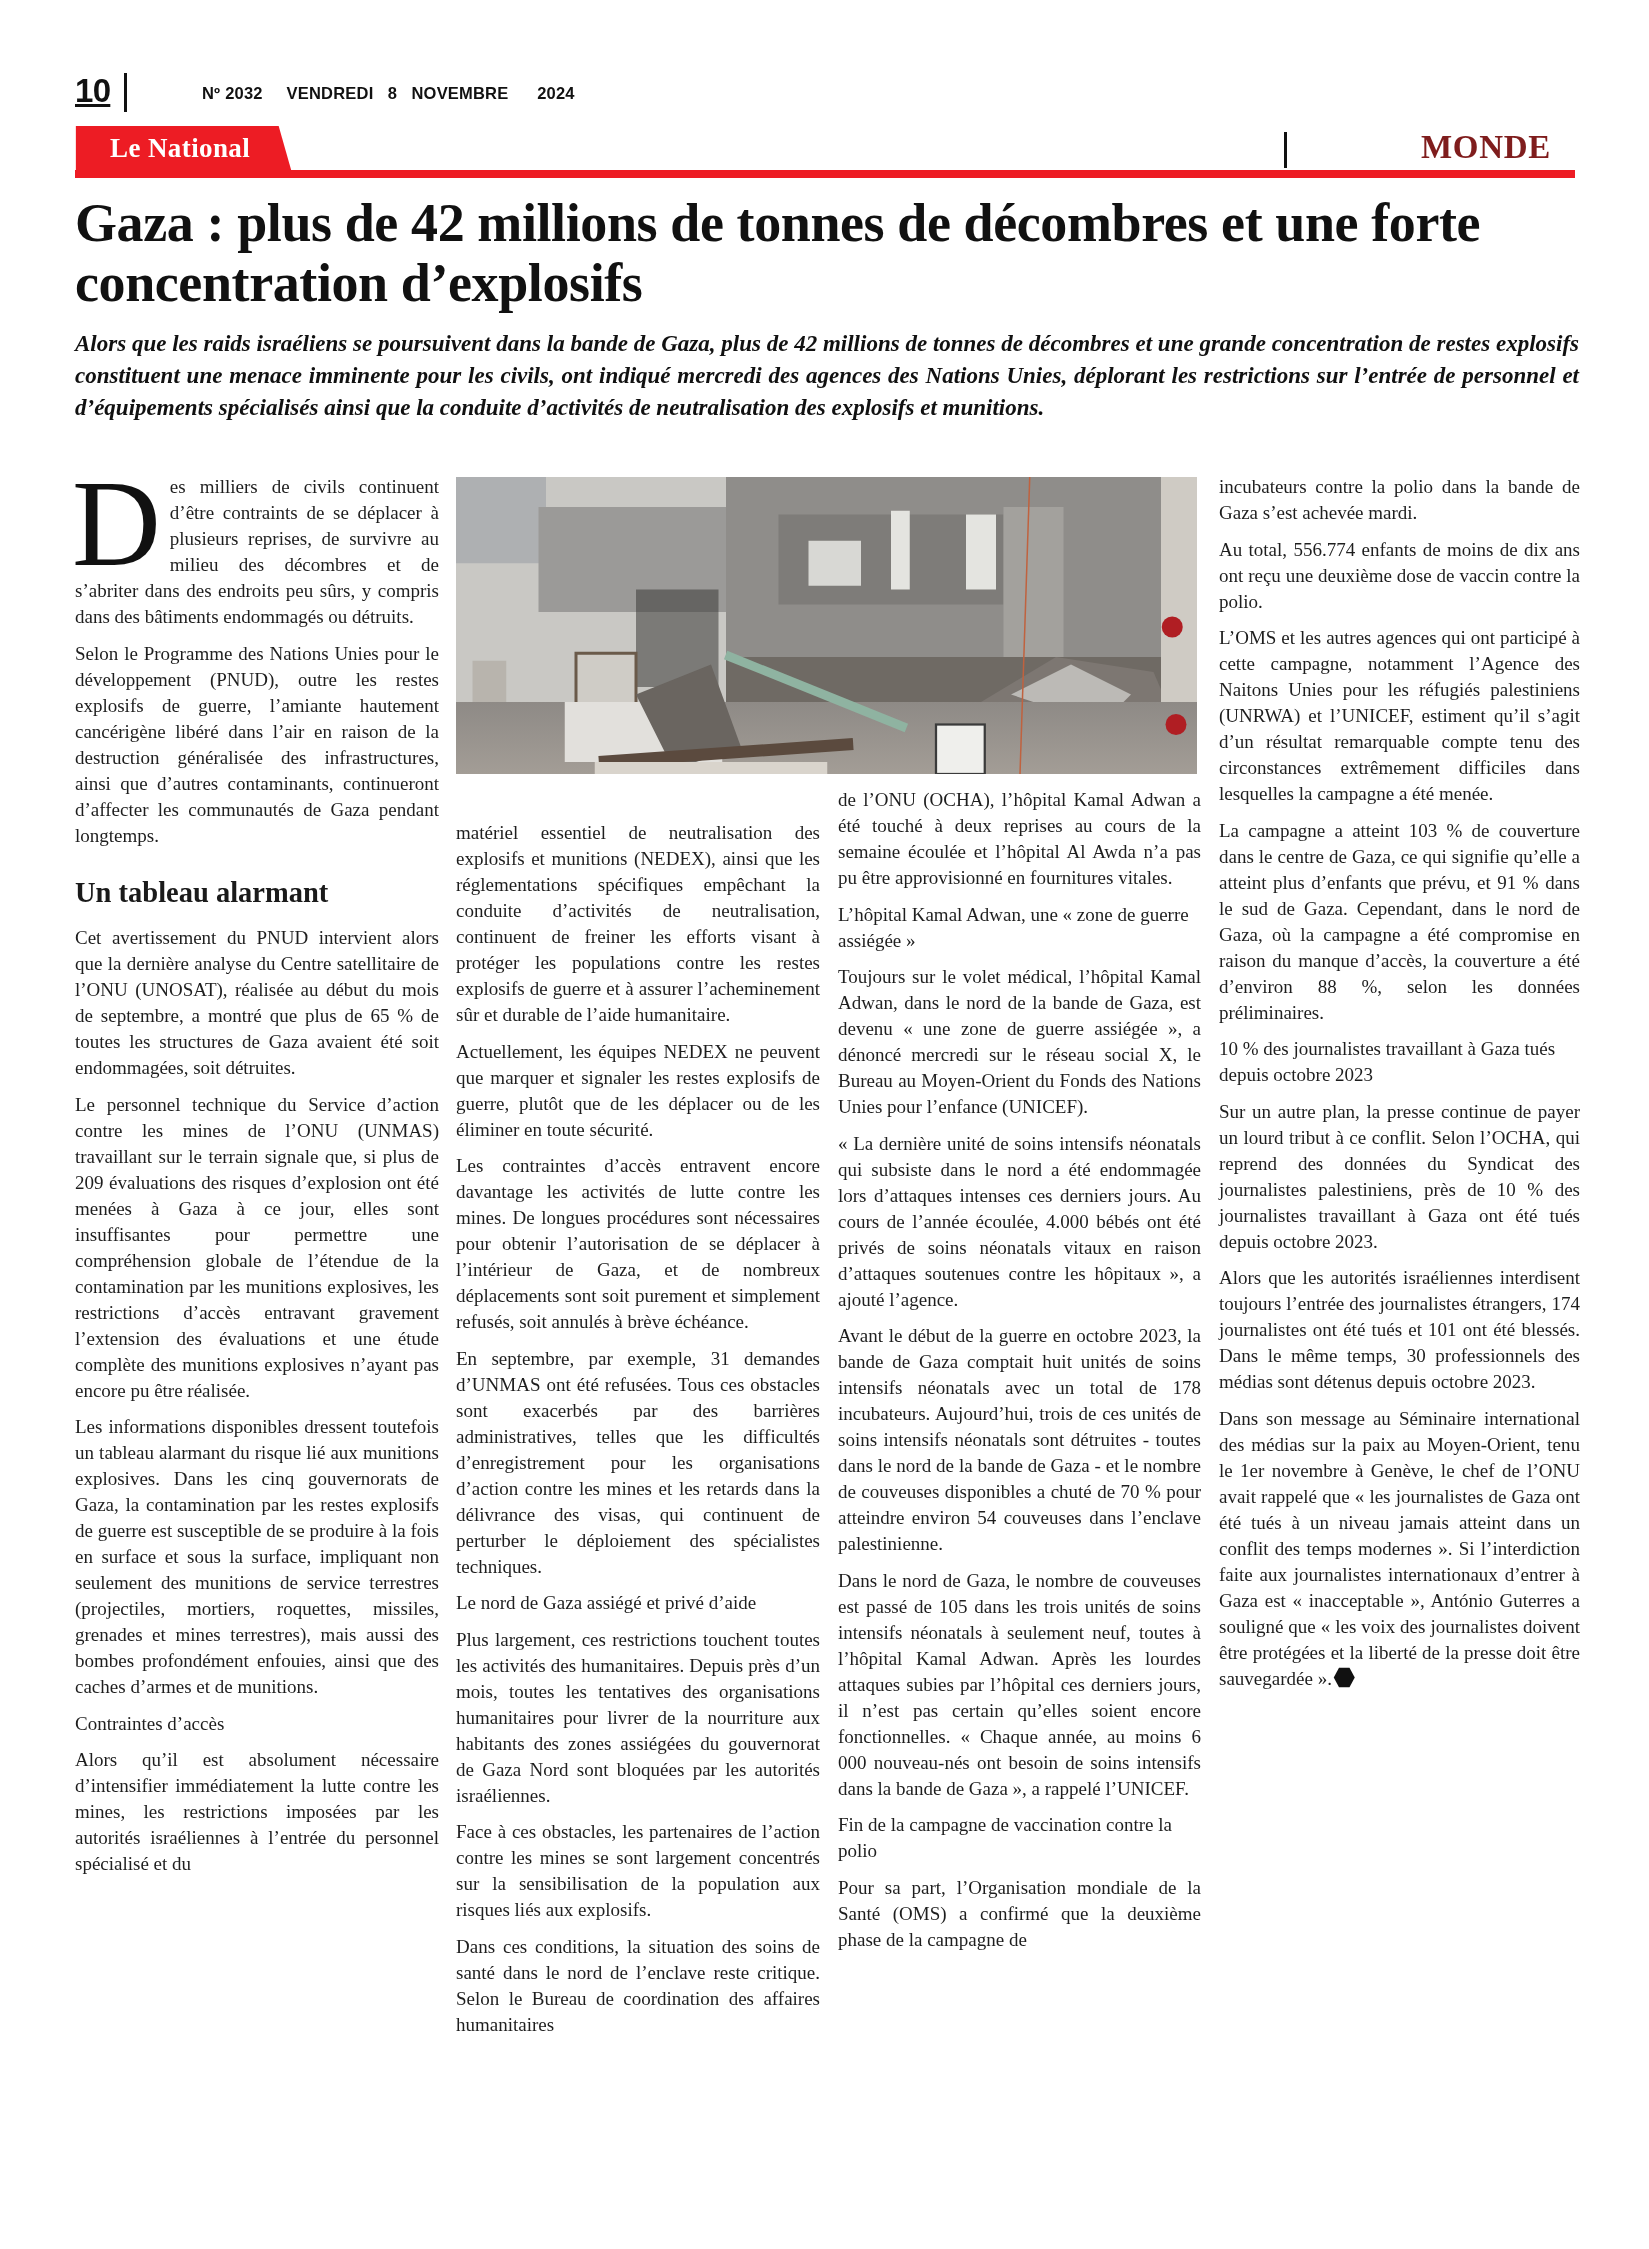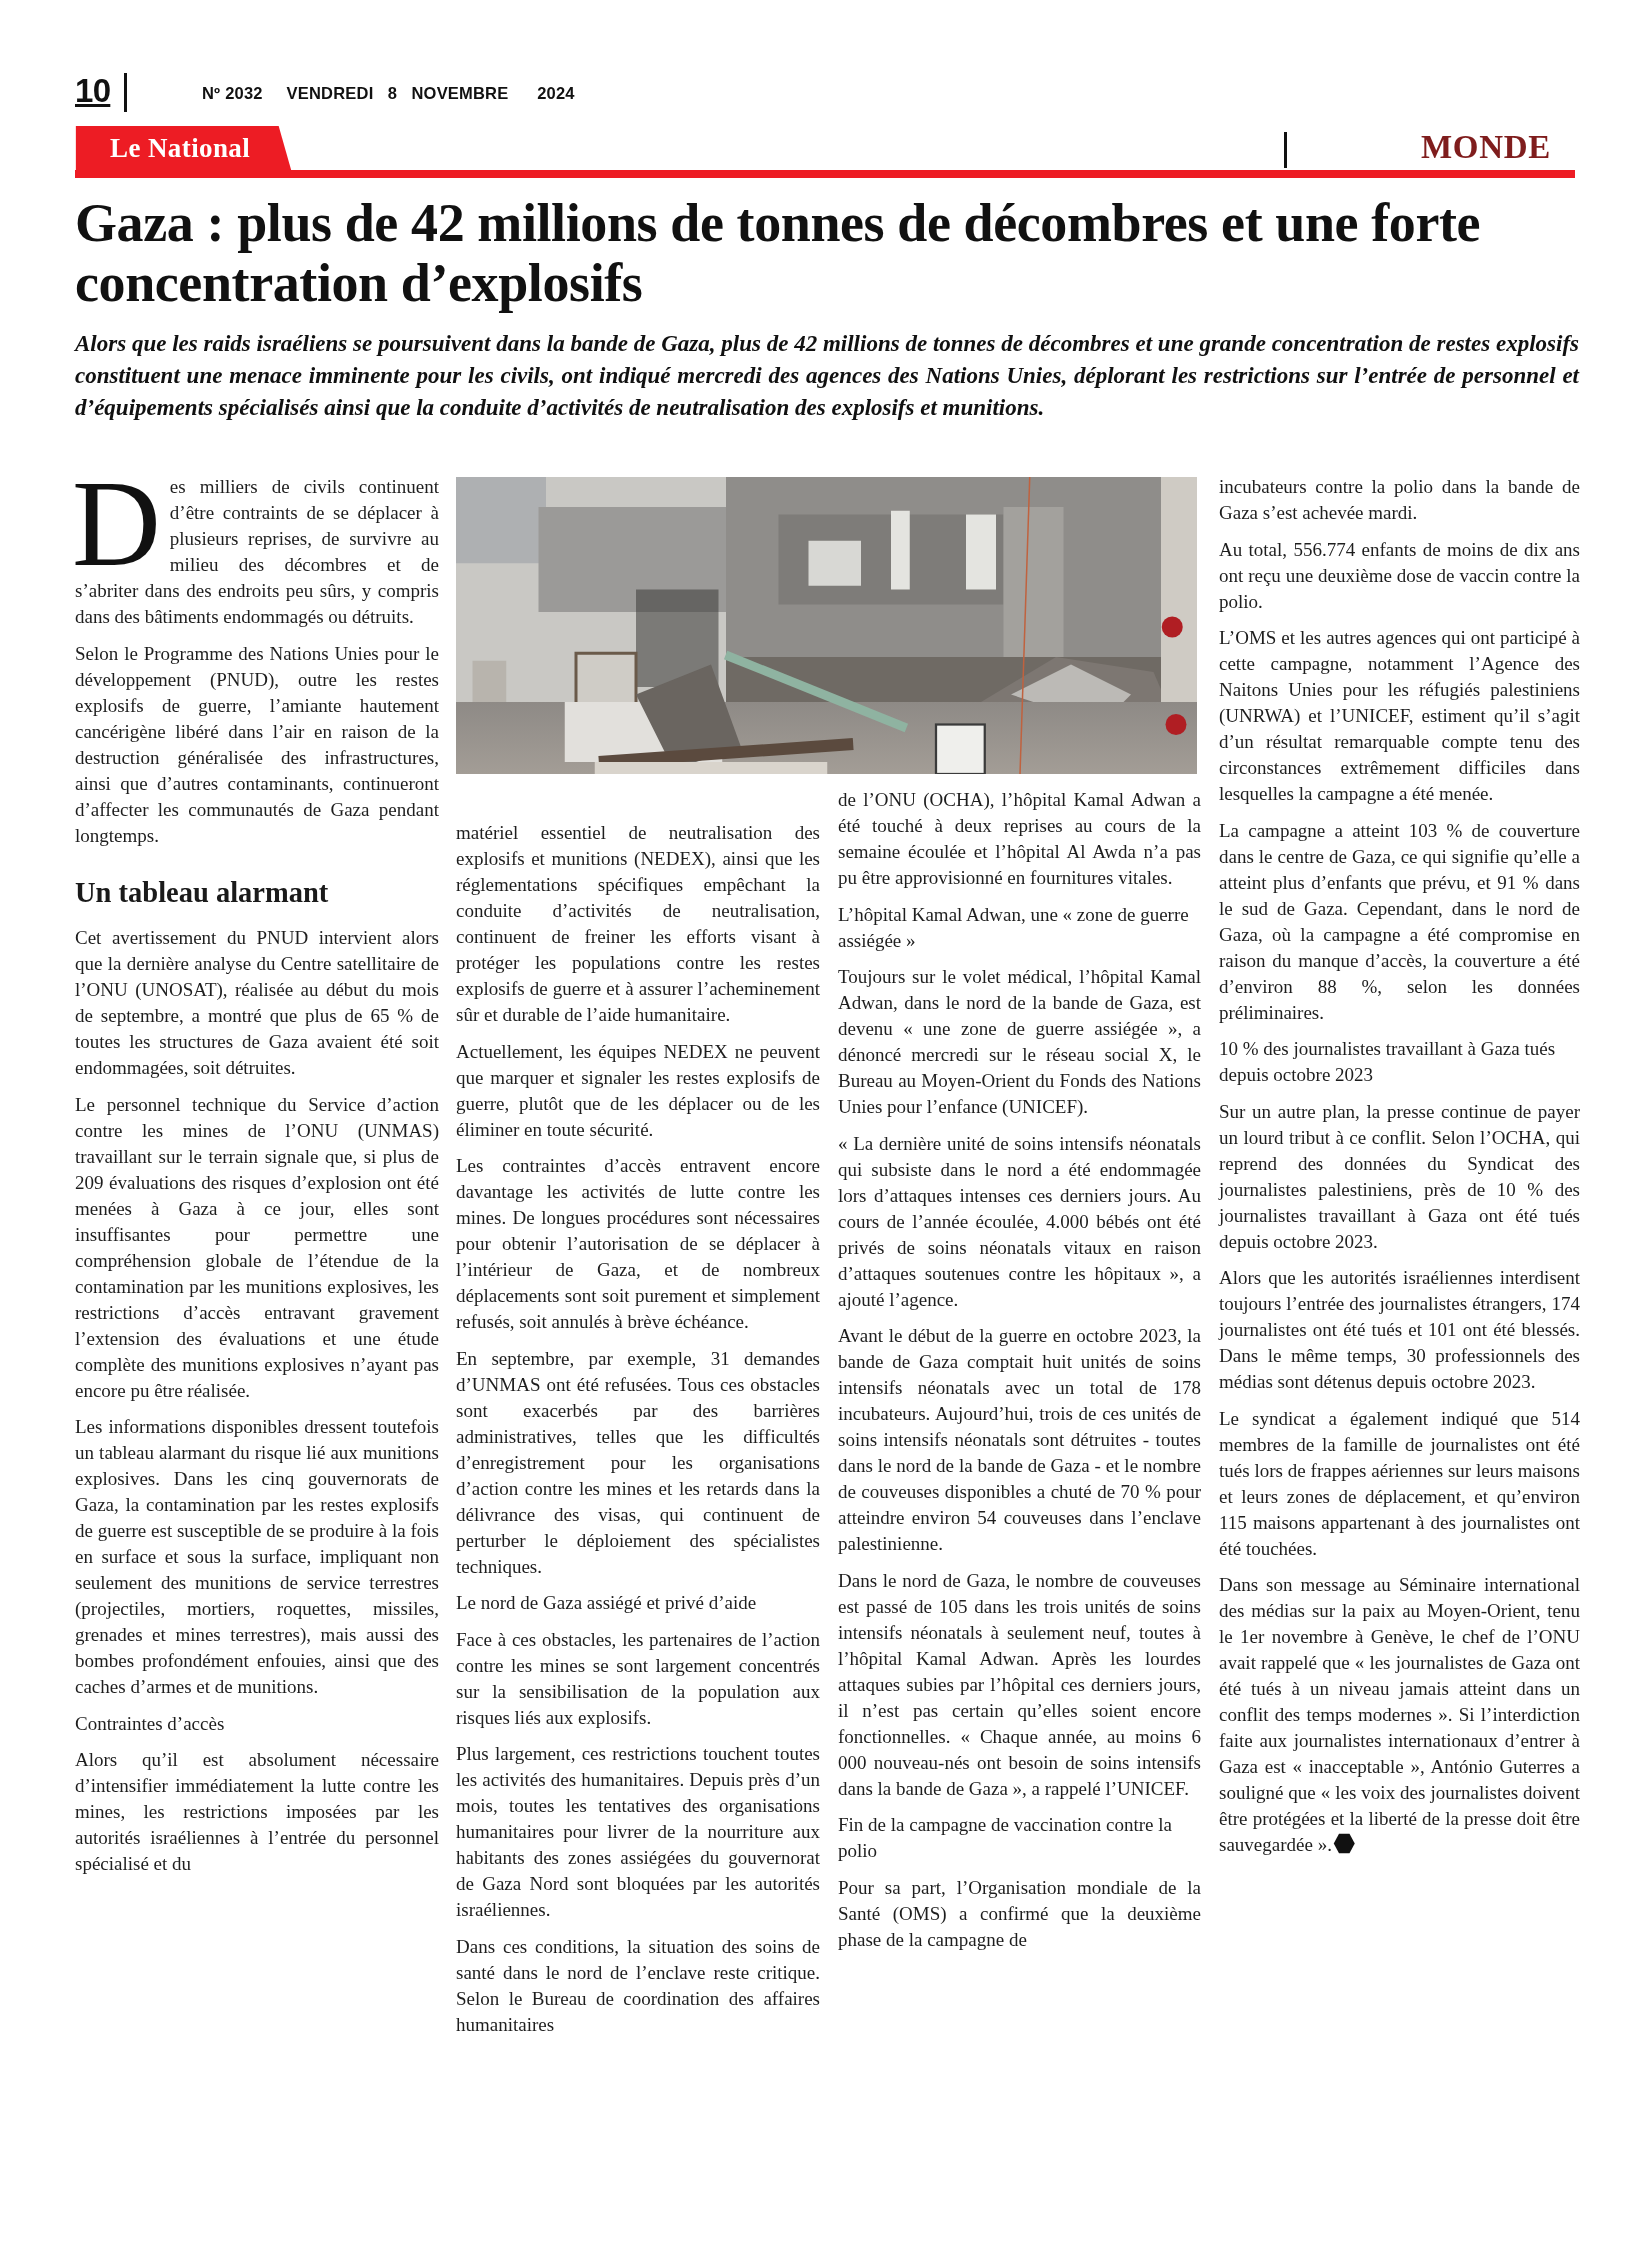--- a/index.html
+++ b/index.html
@@ -108,22 +108,22 @@
   <p class="sub">Contraintes d’accès</p>
   <p>Alors qu’il est absolument nécessaire d’intensifier immédiatement la lutte contre les mines, les restrictions imposées par les autorités israéliennes à l’entrée du personnel spécialisé et du</p>
 </div>
 
 <div class="col c2">
   <p>matériel essentiel de neutralisation des explosifs et munitions (NEDEX), ainsi que les réglementations spécifiques empêchant la conduite d’activités de neutralisation, continuent de freiner les efforts visant à protéger les populations contre les restes explosifs de guerre et à assurer l’acheminement sûr et durable de l’aide humanitaire.</p>
   <p>Actuellement, les équipes NEDEX ne peuvent que marquer et signaler les restes explosifs de guerre, plutôt que de les déplacer ou de les éliminer en toute sécurité.</p>
   <p>Les contraintes d’accès entravent encore davantage les activités de lutte contre les mines. De longues procédures sont nécessaires pour obtenir l’autorisation de se déplacer à l’intérieur de Gaza, et de nombreux déplacements sont soit purement et simplement refusés, soit annulés à brève échéance.</p>
   <p>En septembre, par exemple, 31 demandes d’UNMAS ont été refusées. Tous ces obstacles sont exacerbés par des barrières administratives, telles que les difficultés d’enregistrement pour les organisations d’action contre les mines et les retards dans la délivrance des visas, qui continuent de perturber le déploiement des spécialistes techniques.</p>
   <p class="sub">Le nord de Gaza assiégé et privé d’aide</p>
+  <p>Plus largement, ces restrictions touchent toutes les activités des humanitaires. Depuis près d’un mois, toutes les tentatives des organisations humanitaires pour livrer de la nourriture aux habitants des zones assiégées du gouvernorat de Gaza Nord sont bloquées par les autorités israéliennes.</p>
   <p>Face à ces obstacles, les partenaires de l’action contre les mines se sont largement concentrés sur la sensibilisation de la population aux risques liés aux explosifs.</p>
-  <p>Plus largement, ces restrictions touchent toutes les activités des humanitaires. Depuis près d’un mois, toutes les tentatives des organisations humanitaires pour livrer de la nourriture aux habitants des zones assiégées du gouvernorat de Gaza Nord sont bloquées par les autorités israéliennes.</p>
   <p>Dans ces conditions, la situation des soins de santé dans le nord de l’enclave reste critique. Selon le Bureau de coordination des affaires humanitaires</p>
 </div>
 
 <div class="col c3">
   <p>de l’ONU (OCHA), l’hôpital Kamal Adwan a été touché à deux reprises au cours de la semaine écoulée et l’hôpital Al Awda n’a pas pu être approvisionné en fournitures vitales.</p>
   <p class="sub">L’hôpital Kamal Adwan, une « zone de guerre assiégée »</p>
   <p>Toujours sur le volet médical, l’hôpital Kamal Adwan, dans le nord de la bande de Gaza, est devenu « une zone de guerre assiégée », a dénoncé mercredi sur le réseau social X, le Bureau au Moyen-Orient du Fonds des Nations Unies pour l’enfance (UNICEF).</p>
   <p>« La dernière unité de soins intensifs néonatals qui subsiste dans le nord a été endommagée lors d’attaques intenses ces derniers jours. Au cours de l’année écoulée, 4.000 bébés ont été privés de soins néonatals vitaux en raison d’attaques soutenues contre les hôpitaux », a ajouté l’agence.</p>
   <p>Avant le début de la guerre en octobre 2023, la bande de Gaza comptait huit unités de soins intensifs néonatals avec un total de 178 incubateurs. Aujourd’hui, trois de ces unités de soins intensifs néonatals sont détruites - toutes dans le nord de la bande de Gaza - et le nombre de couveuses disponibles a chuté de 70 % pour atteindre environ 54 couveuses dans l’enclave palestinienne.</p>
   <p>Dans le nord de Gaza, le nombre de couveuses est passé de 105 dans les trois unités de soins intensifs néonatals à seulement neuf, toutes à l’hôpital Kamal Adwan. Après les lourdes attaques subies par l’hôpital ces derniers jours, il n’est pas certain qu’elles soient encore fonctionnelles. « Chaque année, au moins 6 000 nouveau-nés ont besoin de soins intensifs dans la bande de Gaza », a rappelé l’UNICEF.</p>
@@ -132,18 +132,17 @@
 </div>
 
 <div class="col c4">
   <p>incubateurs contre la polio dans la bande de Gaza s’est achevée mardi.</p>
   <p>Au total, 556.774 enfants de moins de dix ans ont reçu une deuxième dose de vaccin contre la polio.</p>
   <p>L’OMS et les autres agences qui ont participé à cette campagne, notamment l’Agence des Naitons Unies pour les réfugiés palestiniens (UNRWA) et l’UNICEF, estiment qu’il s’agit d’un résultat remarquable compte tenu des circonstances extrêmement difficiles dans lesquelles la campagne a été menée.</p>
   <p>La campagne a atteint 103 % de couverture dans le centre de Gaza, ce qui signifie qu’elle a atteint plus d’enfants que prévu, et 91 % dans le sud de Gaza. Cependant, dans le nord de Gaza, où la campagne a été compromise en raison du manque d’accès, la couverture a été d’environ 88 %, selon les données préliminaires.</p>
   <p class="sub">10 % des journalistes travaillant à Gaza tués depuis octobre 2023</p>
   <p>Sur un autre plan, la presse continue de payer un lourd tribut à ce conflit. Selon l’OCHA, qui reprend des données du Syndicat des journalistes palestiniens, près de 10 % des journalistes travaillant à Gaza ont été tués depuis octobre 2023.</p>
   <p>Alors que les autorités israéliennes interdisent toujours l’entrée des journalistes étrangers, 174 journalistes ont été tués et 101 ont été blessés. Dans le même temps, 30 professionnels des médias sont détenus depuis octobre 2023.</p>
-  <p>Le syndicat a également indiqué que 514 membres de la famille de journalistes ont été tués lors de frappes aériennes sur leurs maisons et leurs zones de déplacement, et qu’environ 115 maisons appartenant à des journalistes ont été touchées.</p>
   <p><span>Dans son message au Séminaire international des médias sur la paix au Moyen-Orient, tenu le 1er novembre à Genève, le chef de l’ONU avait rappelé que « les journalistes de Gaza ont été tués à un niveau jamais atteint dans un conflit des temps modernes ». Si l’interdiction faite aux journalistes internationaux d’entrer à Gaza est « inacceptable », António Guterres a souligné que « les voix des journalistes doivent être protégées et la liberté de la presse doit être sauvegardée ».</span><svg class="end-mark" viewBox="0 0 30 28">
         <polygon points="8,1 22,1 29,14 22,27 8,27 1,14" fill="#111"></polygon>
       </svg></p>
 </div>
 
 
 </body></html>

